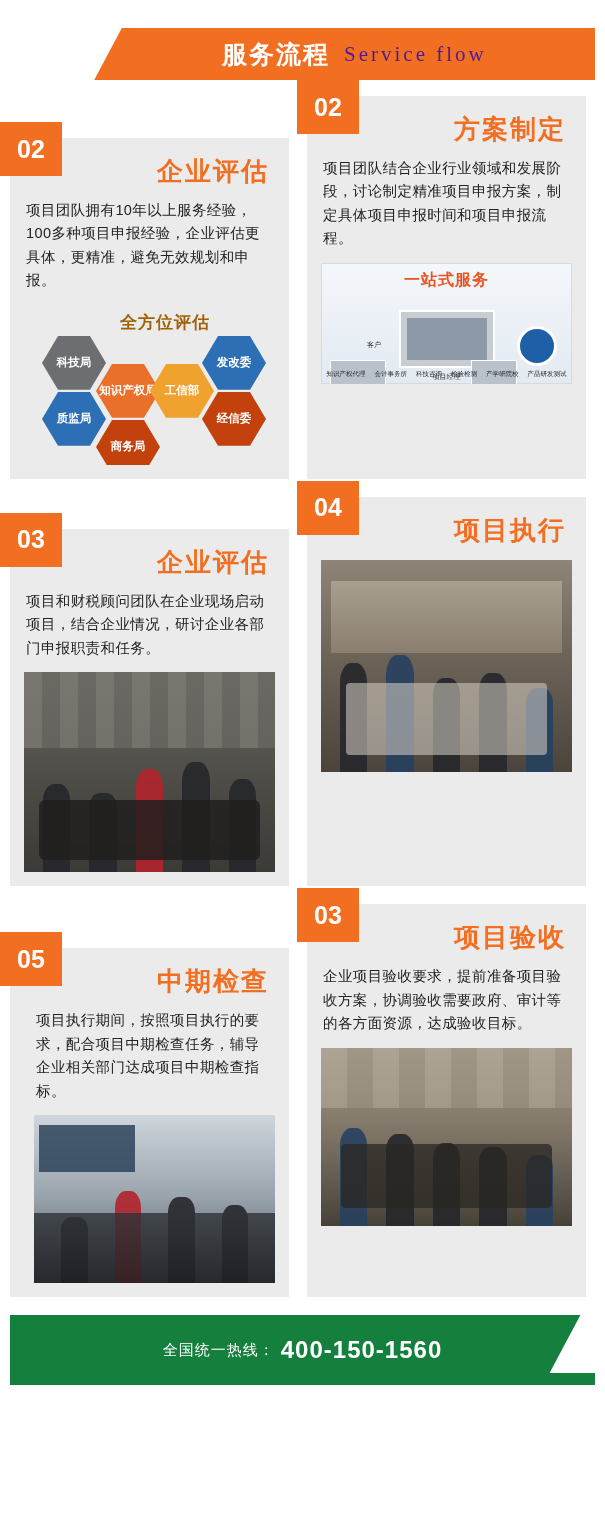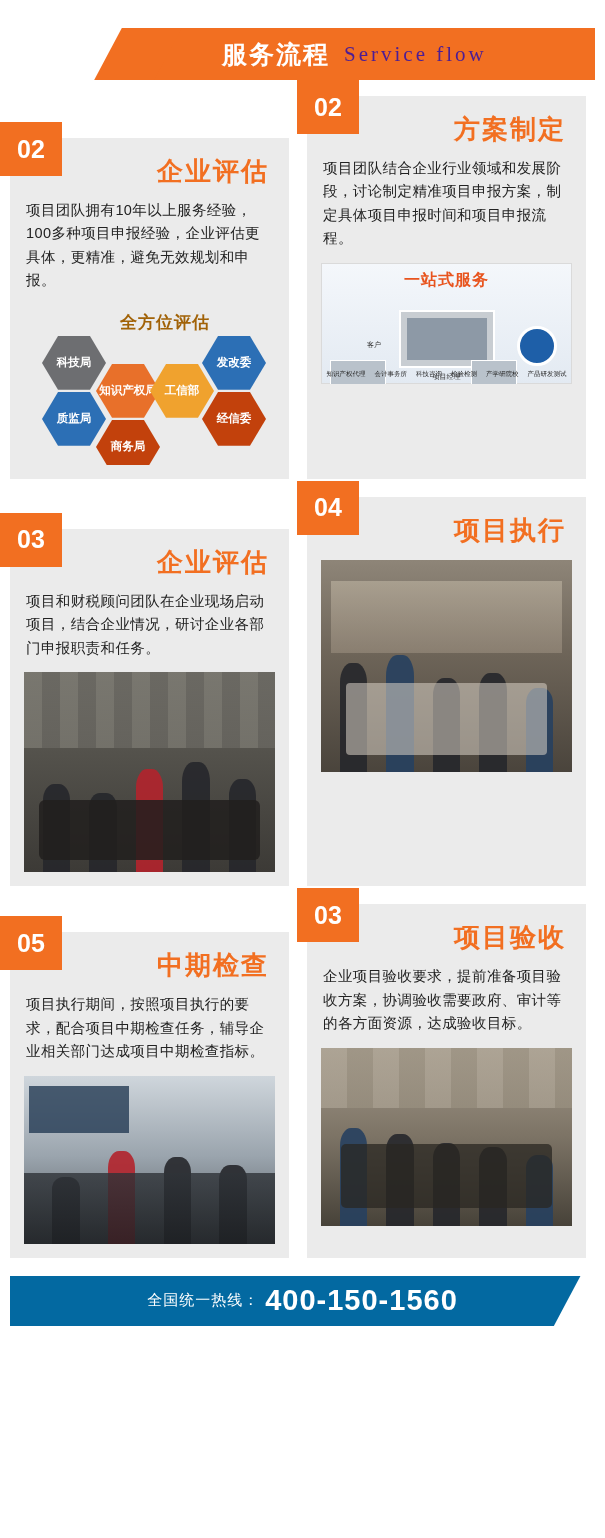--- a/index.html
+++ b/index.html
@@ -324,22 +324,22 @@
   .fig.h1 { height: 74%; }
   .fig.h2 { height: 86%; }
   .fig.h3 { height: 66%; }
   .fig.h4 { height: 92%; }
   .fig.h5 { height: 78%; }
 
   
   .footer {
     position: relative;
     margin: 4px 10px 0 10px;
-    height: 50px;
-    background: #0369a1;
+    height: 70px;
+    background: #15803d;
     display: flex;
     align-items: center;
     justify-content: center;
     overflow: hidden;
   }
   .footer::before {
     content: "";
     position: absolute;
     right: -16px;
     top: 0;
@@ -349,21 +349,21 @@
     transform: skewX(-28deg);
   }
   .footer-text {
     color: #ffffff;
     font-size: 15px;
     letter-spacing: 1px;
     z-index: 2;
   }
   .footer-phone {
     color: #ffffff;
-    font-size: 29px;
+    font-size: 24px;
     font-weight: bold;
     letter-spacing: 1px;
     z-index: 2;
     margin-left: 6px;
   }
 </style>
 </head>
 <body>
 
 <div class="header">
@@ -454,21 +454,21 @@
             <div class="fig h5"></div>
             <div class="fig blue h3"></div>
           </div>
         </div>
       </div>
     </div>
   </div>
 
   <div class="row">
 
-    <div class="card" style="margin-top:28px;">
+    <div class="card" style="margin-top:44px;padding-left:24px;">
       <div class="badge left">05</div>
       <div class="card-title">中期检查</div>
       <div class="card-body">项目执行期间，按照项目执行的要求，配合项目中期检查任务，辅导企业相关部门达成项目中期检查指标。</div>
       <div class="photo">
         <div class="ph ph-hall">
           <div class="ph-figs">
             <div class="fig h3"></div>
             <div class="fig red h4"></div>
             <div class="fig h2"></div>
             <div class="fig h5"></div>

